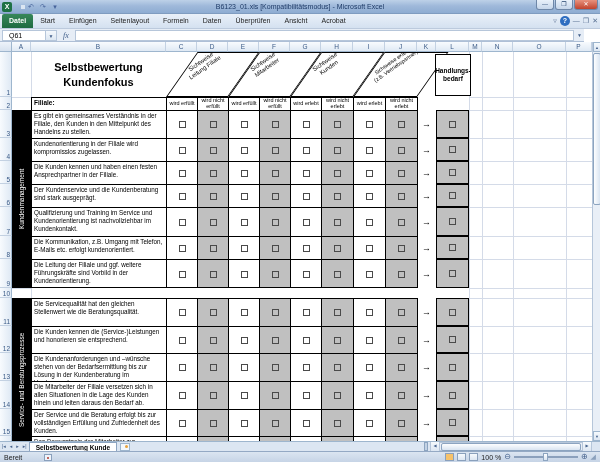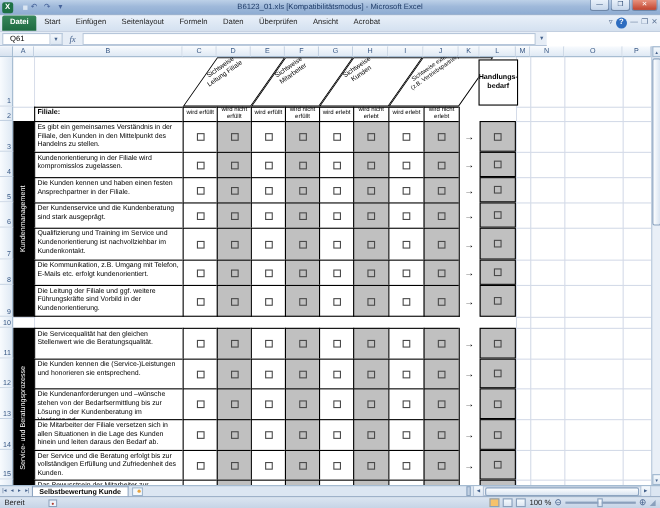--- a/index.html
+++ b/index.html
@@ -30,21 +30,21 @@
   #ribbon-tabs { display:flex; align-items:flex-end; height:100%; padding-left:2px; }
   .rtab { font-size:7px; color:#1e1e1e; padding:0 7px; height:14px; line-height:14px; }
   .rtab.active { background:linear-gradient(#2f815332,#1e7145); background:linear-gradient(#37875a,#1e6b41);
     color:#fff; border-radius:2px 2px 0 0; font-weight:bold; }
   .strip-right { position:absolute; right:2px; top:1px; display:flex; align-items:center; gap:3px; }
   .mini-ico { font-size:7px; color:#5e7596; line-height:12px; }
   .help-ico { width:10px; height:10px; border-radius:50%; background:#2e6dc0; color:#fff; font-size:7px;
     line-height:10px; text-align:center; font-weight:bold; }
 
   
-  #formulabar { position:absolute; left:0; top:29px; width:497px; height:13px;
+  #formulabar { position:absolute; left:0; top:29px; width:584px; height:13px;
     background:#e6edf6; border-bottom:1px solid #aebfd6; display:flex; align-items:center; }
   #namebox { width:44px; height:11px; margin-left:2px; background:#fff; border:1px solid #b6c6da;
     font-size:7px; line-height:10px; padding-left:6px; color:#000; }
   .nb-drop { width:11px; height:11px; border:1px solid #b6c6da; border-left:none; background:linear-gradient(#f4f8fc,#dde7f2);
     font-size:5px; color:#44618c; text-align:center; line-height:10px; }
   #fx { width:18px; text-align:center; font-size:8px; font-style:italic; color:#44618c;
     font-family:"Liberation Serif", serif; }
   #formula-input { flex:1; height:11px; background:#fff; border:1px solid #b6c6da; font-size:7px; margin-right:1px;}
   .fb-expand { width:9px; font-size:5px; color:#44618c; text-align:center; }
 
@@ -176,20 +176,24 @@
   <div id="formulabar">
     <div id="namebox">Q61</div>
     <div class="nb-drop">▼</div>
     <div id="fx">fx</div>
     <div id="formula-input"></div>
     <div class="fb-expand">▼</div>
   </div>
 
   <div id="sheet">
     <div class="corner"></div>
+    <div id="sheet-title">
+      <span>Selbstbewertung</span>
+      <span>Kundenfokus</span>
+    </div>
     <div id="handlung-box">
       <span>Handlungs-</span>
       <span>bedarf</span>
     </div>
     <div id="filiale-cell">Filiale:</div>
   <div class="colhdr" style="left: 12px; width: 19px;">A</div>
       <div class="colhdr" style="left: 31px; width: 135px;">B</div>
       <div class="colhdr" style="left: 166px; width: 31px;">C</div>
       <div class="colhdr" style="left: 197px; width: 31px;">D</div>
       <div class="colhdr" style="left: 228px; width: 31px;">E</div>

